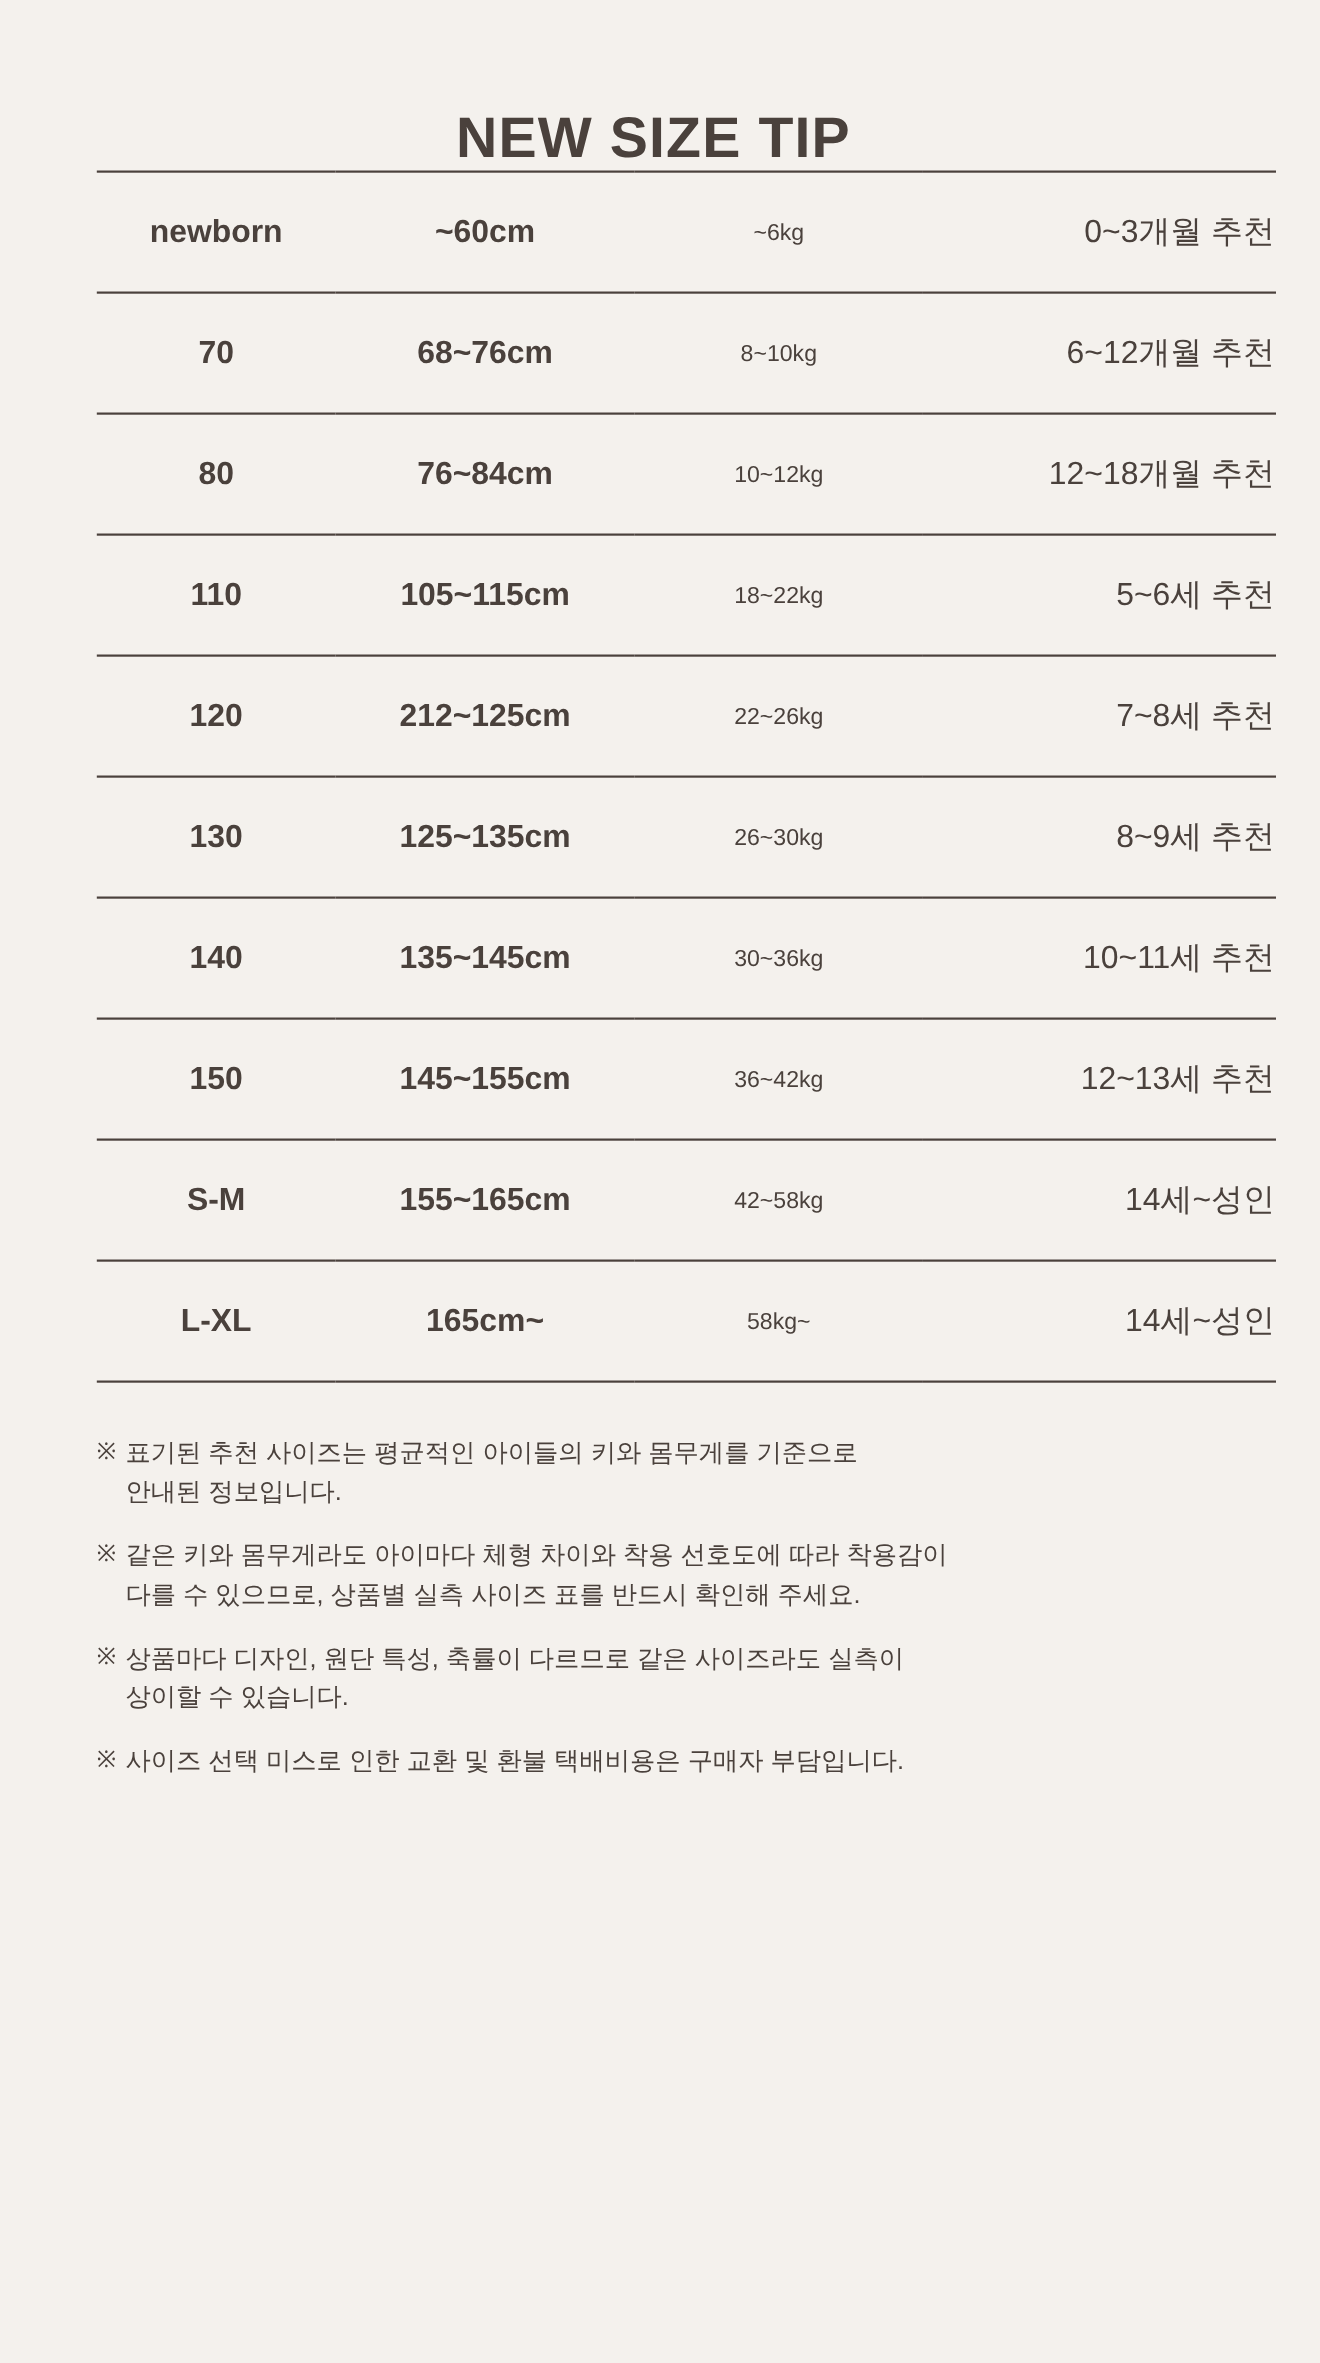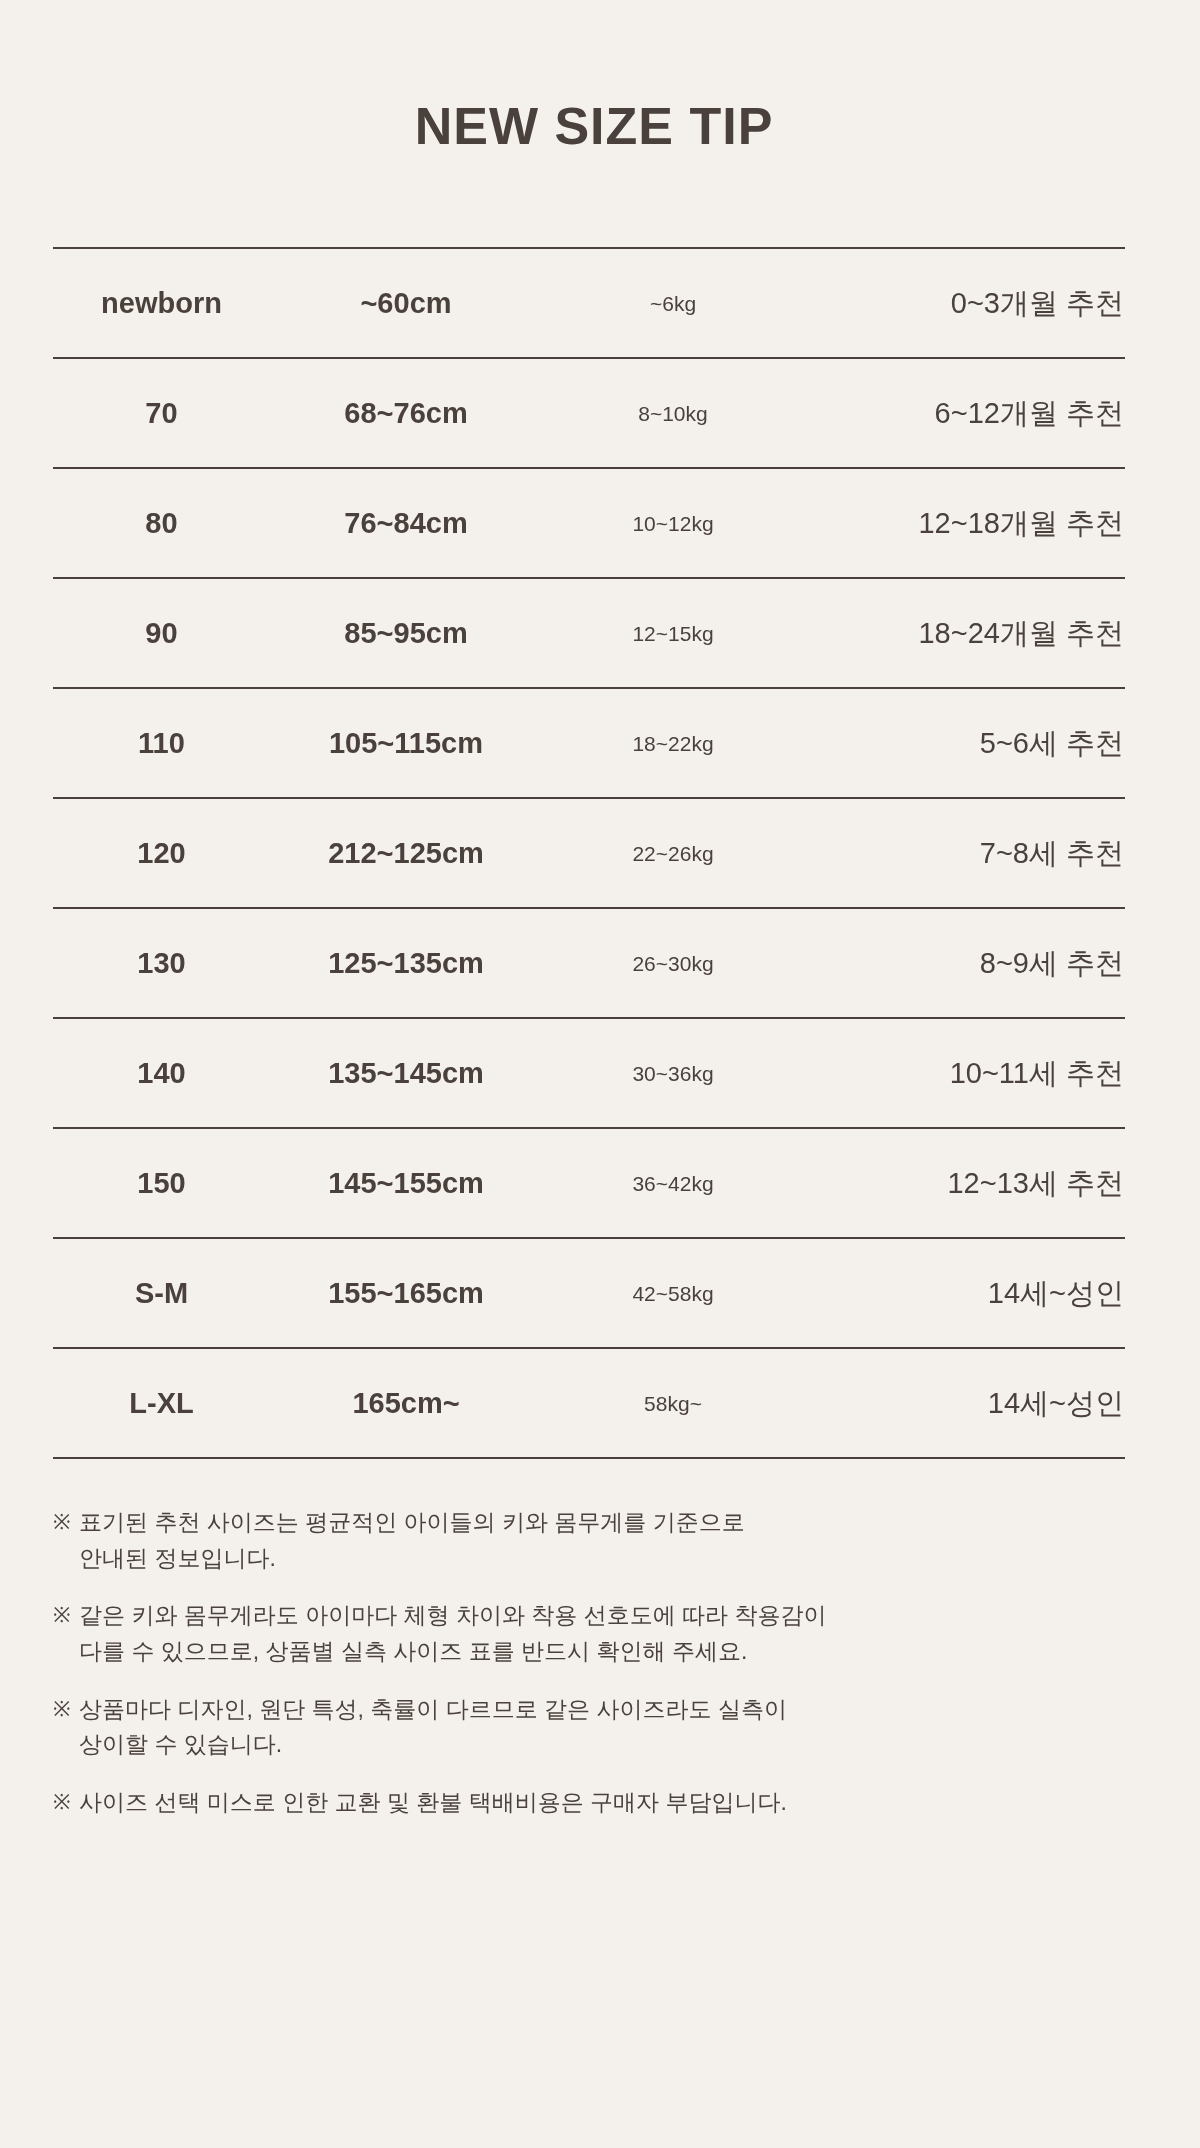--- a/index.html
+++ b/index.html
@@ -11,35 +11,34 @@
     height: 2148px;
     background: #f4f1ed;
     font-family: "Liberation Sans", sans-serif;
     color: #4a413c;
     overflow: hidden;
   }
   .page {
     width: 1188px;
     height: 2148px;
     box-sizing: border-box;
-    padding: 0 53px;
+    padding: 0 88px;
     position: relative;
   }
   .title {
     text-align: center;
     font-size: 52px;
     font-weight: bold;
     letter-spacing: 1px;
     color: #4a413c;
     padding-top: 98px;
     padding-bottom: 0;
     line-height: 1.1;
   }
   .size-table {
-    margin-top: 92px;
     border-collapse: collapse;
     width: 1064px;
     table-layout: fixed;
   }
   .size-table tr {
     height: 110px;
   }
   .size-table tr td {
     border-top: 2px solid #4a413c;
     border-bottom: 2px solid #4a413c;
@@ -122,26 +121,20 @@
         <td class="c-weight">8~10kg</td>
         <td class="c-age">6~12개월 추천</td>
       </tr>
       <tr>
         <td class="c-size">80</td>
         <td class="c-height">76~84cm</td>
         <td class="c-weight">10~12kg</td>
         <td class="c-age">12~18개월 추천</td>
       </tr>
       <tr>
-        <td class="c-size">90</td>
-        <td class="c-height">85~95cm</td>
-        <td class="c-weight">12~15kg</td>
-        <td class="c-age">18~24개월 추천</td>
-      </tr>
-      <tr>
         <td class="c-size">110</td>
         <td class="c-height">105~115cm</td>
         <td class="c-weight">18~22kg</td>
         <td class="c-age">5~6세 추천</td>
       </tr>
       <tr>
         <td class="c-size">120</td>
         <td class="c-height">212~125cm</td>
         <td class="c-weight">22~26kg</td>
         <td class="c-age">7~8세 추천</td>

